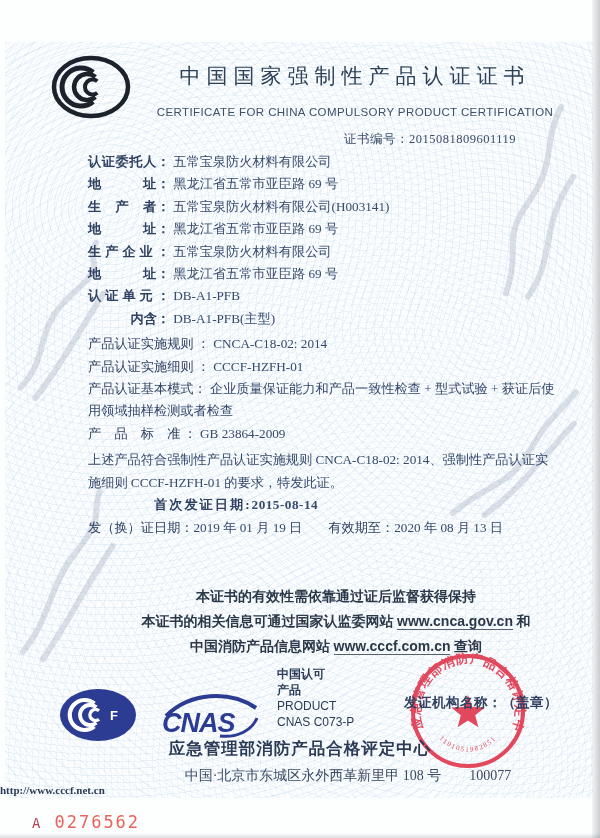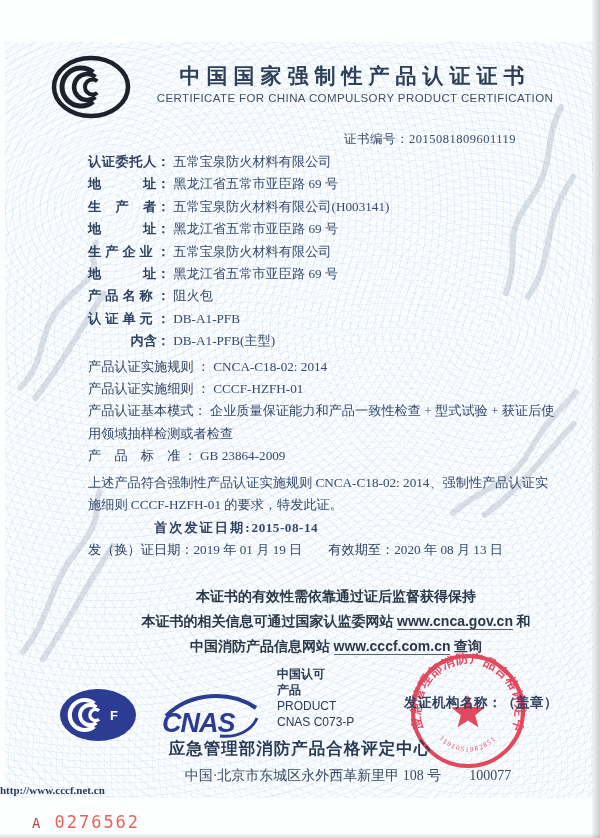--- a/index.html
+++ b/index.html
@@ -16,22 +16,22 @@
       repeating-radial-gradient(circle at 40% 75%, rgba(150,185,215,0.11) 0 1px, transparent 1px 9px),
       repeating-radial-gradient(circle at 65% 95%, rgba(150,185,215,0.10) 0 1px, transparent 1px 6px);
   }
   .scan-edge-right{position:absolute;top:0;right:0;width:8px;height:100%;
     background:linear-gradient(to left, rgba(70,78,88,.28), rgba(70,78,88,.05));}
   .scan-edge-bottom{position:absolute;left:0;bottom:0;width:100%;height:5px;
     background:linear-gradient(to top, rgba(70,78,88,.18), rgba(70,78,88,0));}
 
   .ccc-logo{position:absolute;left:50px;top:54px;}
   .titles{position:absolute;left:140px;top:62px;width:430px;text-align:center;}
-  .title-cn{font-size:21px;font-weight:700;letter-spacing:6px;color:#2d4057;white-space:nowrap;}
-  .title-en{margin-top:2px;font-size:11.5px;letter-spacing:.4px;color:#3d5068;
+  .title-cn{font-size:21px;font-weight:400;letter-spacing:6px;color:#2d4057;white-space:nowrap;}
+  .title-en{margin-top:16px;font-size:11.5px;letter-spacing:.4px;color:#3d5068;
     font-family:"Liberation Sans","DejaVu Sans",sans-serif;white-space:nowrap;}
   .cert-no{position:absolute;left:300px;top:131px;width:260px;text-align:center;
     font-size:12.5px;color:#3a4c68;letter-spacing:.5px;}
 
   .fields{position:absolute;left:88px;top:151px;width:472px;font-size:13.2px;line-height:22.4px;}
   .lbl{display:inline-block;width:82px;font-weight:700;color:#2f4161;text-align:justify;text-align-last:justify;vertical-align:top;}
   .lbl.r{text-align:right;text-align-last:right;}
   .wlbl{font-weight:400;color:#2f4161;}
   .val{color:#35496b;}
   .gap-sm{margin-top:3px;}
@@ -98,21 +98,20 @@
   </div>
   <div class="cert-no">证书编号：2015081809601119</div>
 
   <div class="fields">
     <div><span class="lbl">认证委托人：</span> <span class="val">五常宝泉防火材料有限公司</span></div>
     <div><span class="lbl">地　　　址：</span> <span class="val">黑龙江省五常市亚臣路 69 号</span></div>
     <div><span class="lbl">生　产　者：</span> <span class="val">五常宝泉防火材料有限公司(H003141)</span></div>
     <div><span class="lbl">地　　　址：</span> <span class="val">黑龙江省五常市亚臣路 69 号</span></div>
     <div><span class="lbl">生产企业：</span> <span class="val">五常宝泉防火材料有限公司</span></div>
     <div><span class="lbl">地　　　址：</span> <span class="val">黑龙江省五常市亚臣路 69 号</span></div>
-    <div><span class="lbl">产品名称：</span> <span class="val">阻火包</span></div>
     <div><span class="lbl">认证单元：</span> <span class="val">DB-A1-PFB</span></div>
     <div><span class="lbl r">内含：</span> <span class="val">DB-A1-PFB(主型)</span></div>
 
     <div class="gap-sm"><span class="wlbl">产品认证实施规则 ：</span> <span class="val">CNCA-C18-02: 2014</span></div>
     <div><span class="wlbl">产品认证实施细则 ：</span> <span class="val">CCCF-HZFH-01</span></div>
     <div><span class="wlbl">产品认证基本模式：</span> <span class="val">企业质量保证能力和产品一致性检查 + 型式试验 + 获证后使用领域抽样检测或者检查</span></div>
     <div><span class="wlbl">产　品　标　准 ：</span> <span class="val">GB 23864-2009</span></div>
 
     <p class="statement">上述产品符合强制性产品认证实施规则 CNCA-C18-02: 2014、强制性产品认证实施细则 CCCF-HZFH-01 的要求，特发此证。</p>
 

